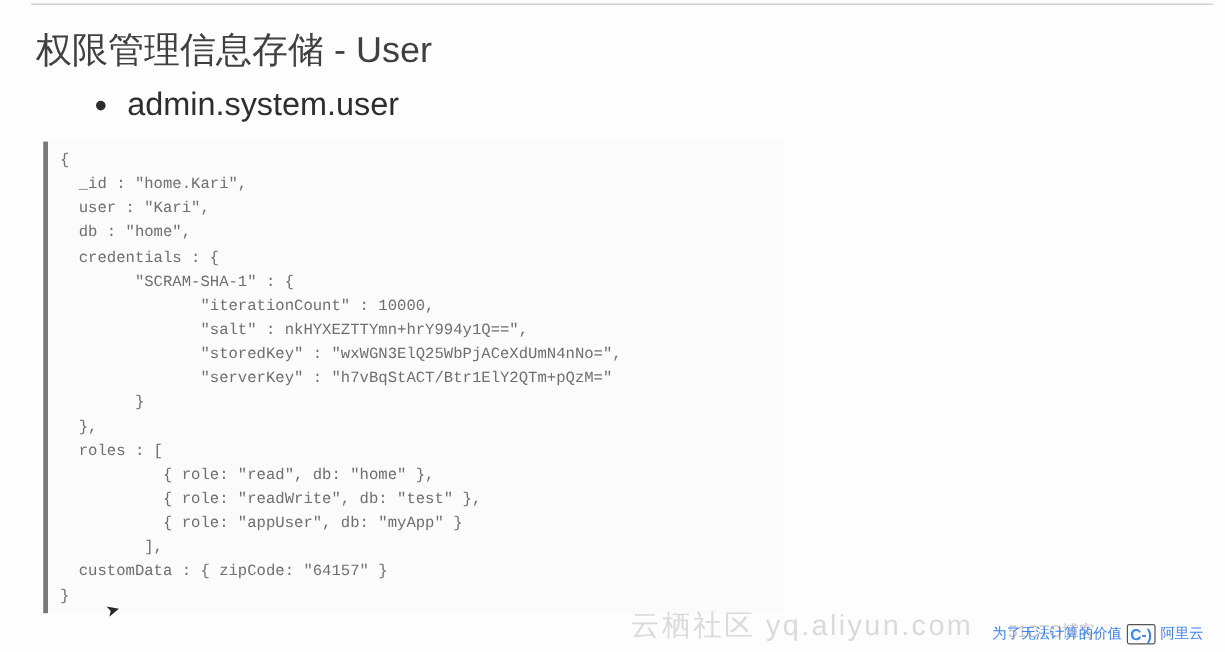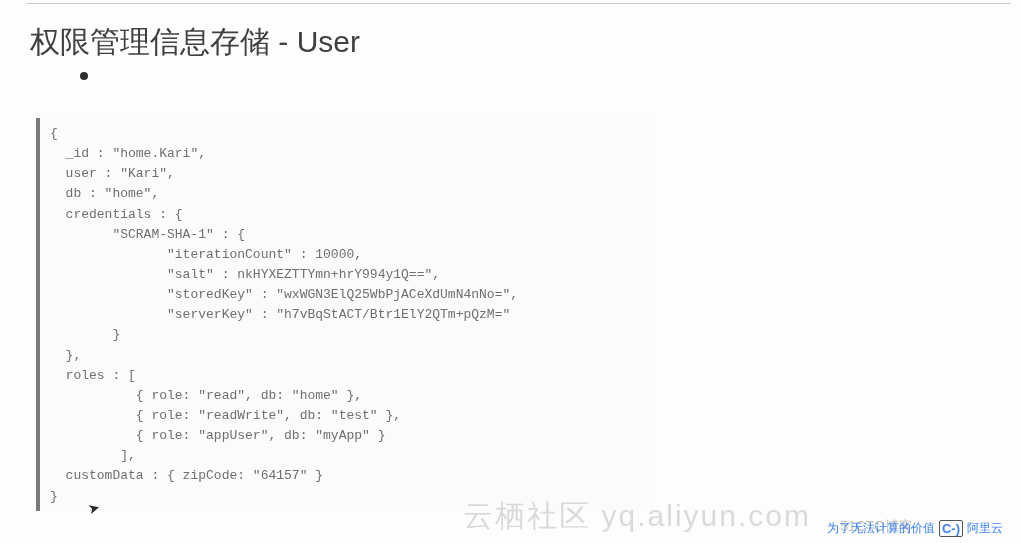--- a/index.html
+++ b/index.html
@@ -55,21 +55,21 @@
   }
   .cursor-arrow {
     position: absolute;
     left: 88px; top: 500px;
     font-size: 14px; color: #2a2a2a;
     transform: rotate(-15deg);
   }
   .watermark1 {
     position: absolute;
     right: 210px; bottom: 6px;
-    font-size: 30px;
+    font-size: 24px;
     color: rgba(130,130,130,0.28);
     letter-spacing: 2px;
     font-weight: 500;
   }
   .watermark2 {
     position: absolute;
     right: 108px; bottom: 7px;
     font-size: 14px;
     color: rgba(120,120,120,0.45);
     text-align: right;
@@ -90,20 +90,21 @@
 </style>
 </head>
 <body>
 
 <div class="top-rule"></div>
 
 <div class="title">权限管理信息存储 - User</div>
 
 <div class="bullet-row">
   <span class="bullet-dot"></span>
+  <span class="bullet-text">admin.system.user</span>
 </div>
 
 <div class="code-wrap">
   <div class="code">{
   _id : "home.Kari",
   user : "Kari",
   db : "home",
   credentials : {
         "SCRAM-SHA-1" : {
                "iterationCount" : 10000,

